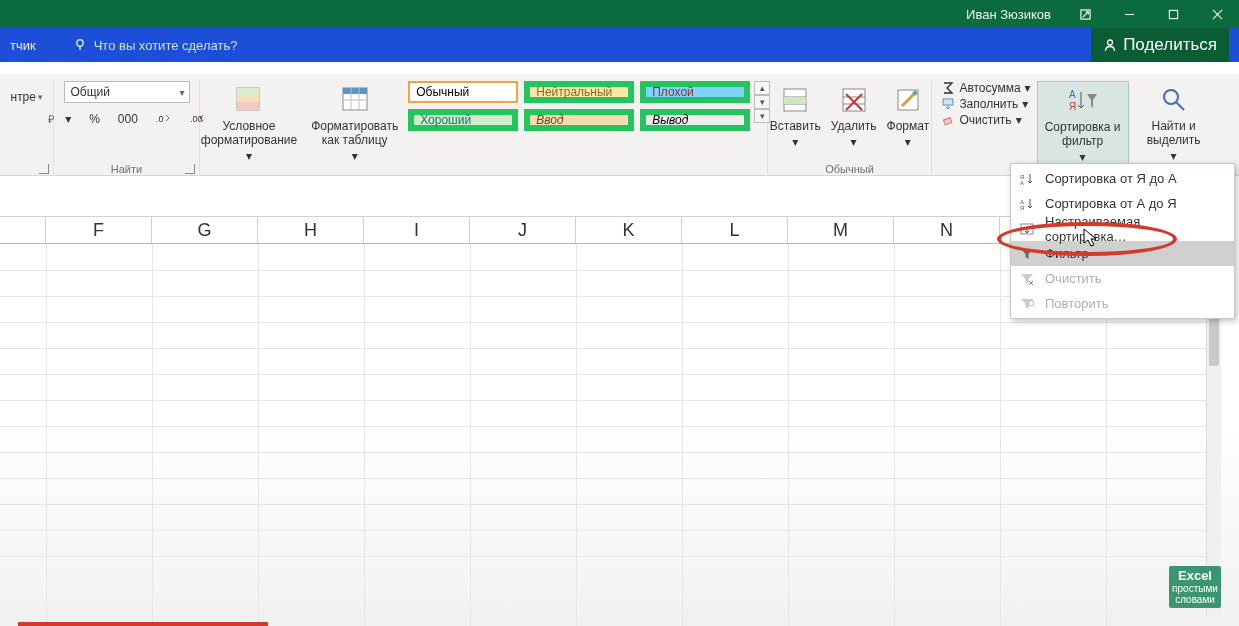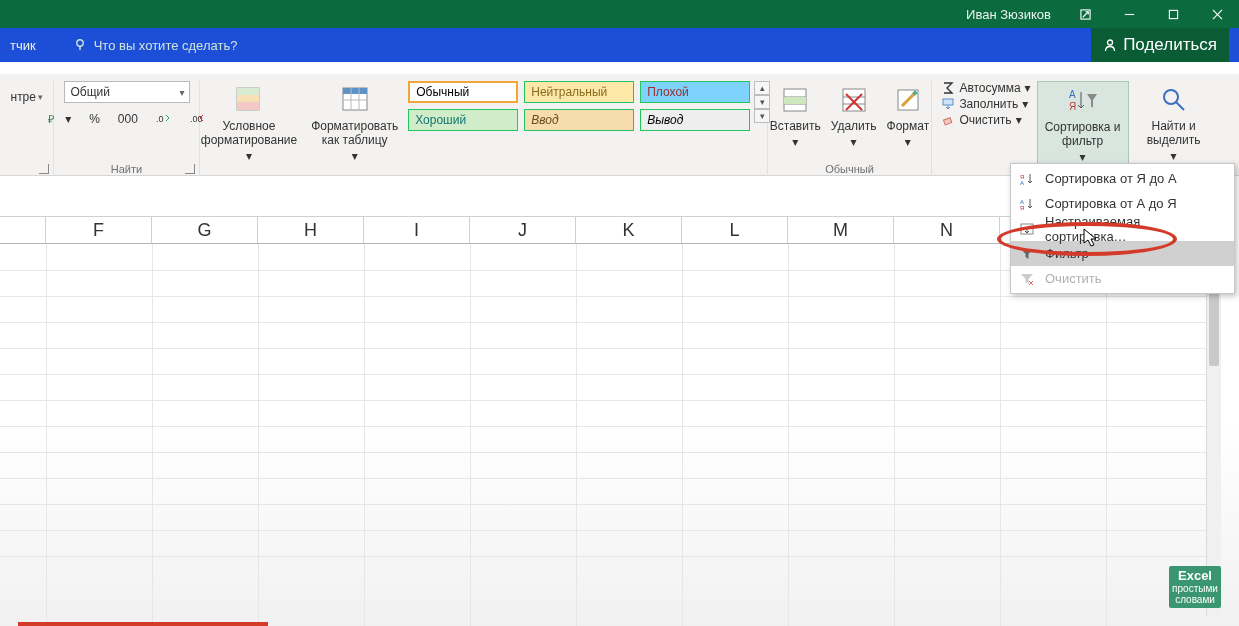--- a/index.html
+++ b/index.html
@@ -144,21 +144,21 @@
     gap:2px;
   }
   .bigbtn .iconbox { width:34px; height:34px; display:flex; align-items:center; justify-content:center; }
   .styles-gallery {
     display:grid;
     grid-template-columns: 110px 110px 110px;
     grid-template-rows: 22px 22px;
     gap:6px 6px;
   }
   .styles-gallery .cellstyle {
-    border:1px solid #22c55e;
+    border:6px solid #22c55e;
     display:flex; align-items:center;
     padding:0 6px;
     font-size:12px;
     cursor:pointer;
   }
   .styles-scroll {
     display:flex; flex-direction:column;
     margin-left:4px;
   }
   .styles-scroll .sbtn {
@@ -552,20 +552,29 @@
   <div class="item disabled">
     <span class="micon">
         <svg width="14" height="14" viewBox="0 0 14 14">
           <path d="M1 2h12l-4.5 5v5l-3-2V7z" fill="#ccc"></path>
           <line x1="9" y1="9" x2="13" y2="13" stroke="#d66"></line>
           <line x1="13" y1="9" x2="9" y2="13" stroke="#d66"></line>
         </svg>
       </span>
     <span>Очистить</span>
   </div>
+  <div class="item disabled">
+    <span class="micon">
+        <svg width="14" height="14" viewBox="0 0 14 14">
+          <path d="M1 2h12l-4.5 5v5l-3-2V7z" fill="#ccc"></path>
+          <path d="M11 3a3 3 0 1 1-3 3" stroke="#bbb" fill="none"></path>
+        </svg>
+      </span>
+    <span>Повторить</span>
+  </div>
 </div>
 
 <div class="red-ellipse"></div>
 <svg class="cursor" width="16" height="20" viewBox="0 0 16 20">
   <path d="M1 1l0 14 4-3 3 6 3-1-3-6 5 0z" fill="#fff" stroke="#000" stroke-width="1"></path>
 </svg>
 
 <div class="sheet-area">
   <div class="colhead">
     <div class="half"></div>

